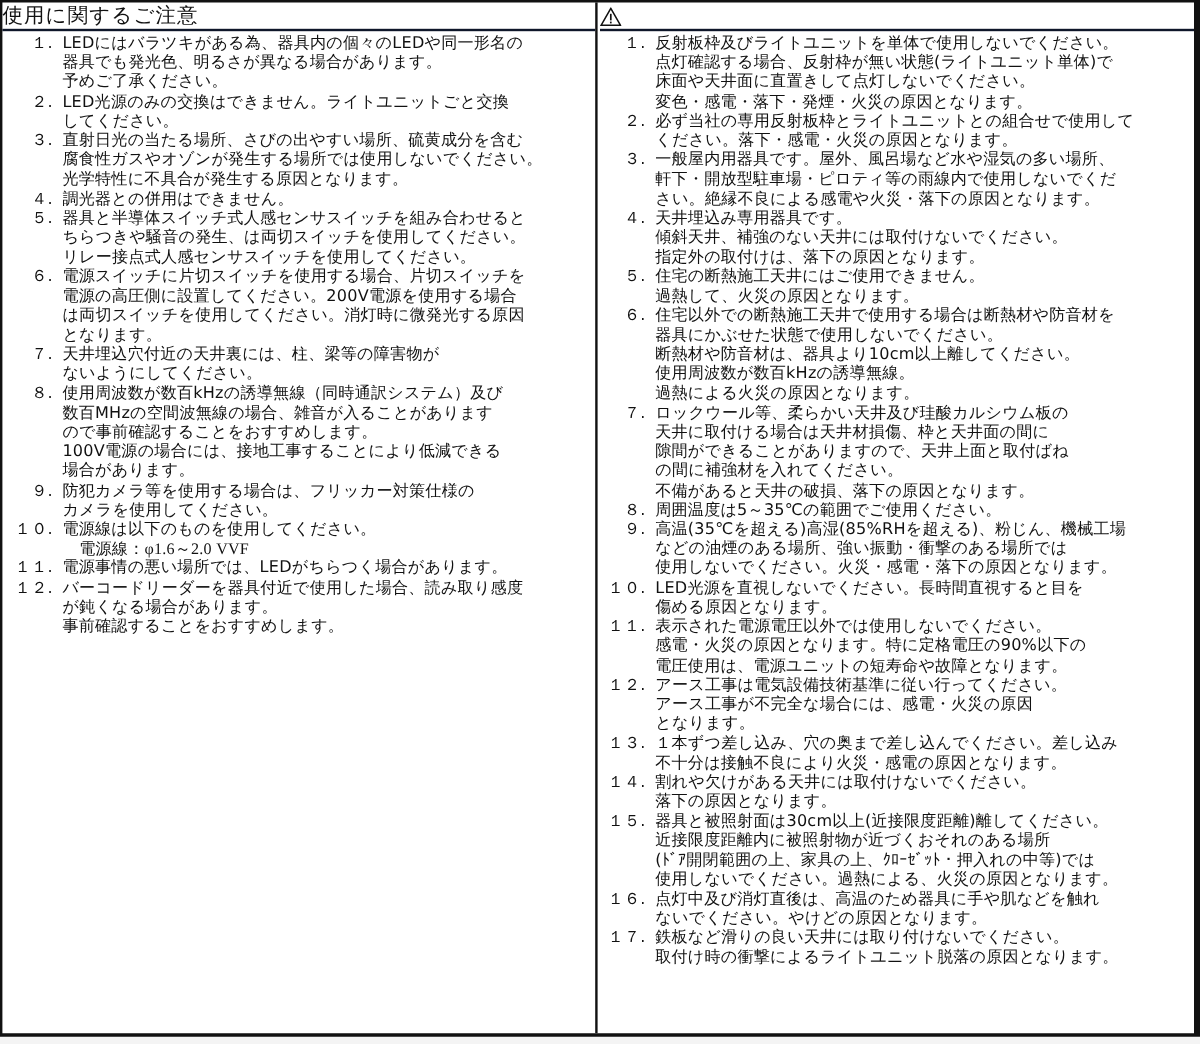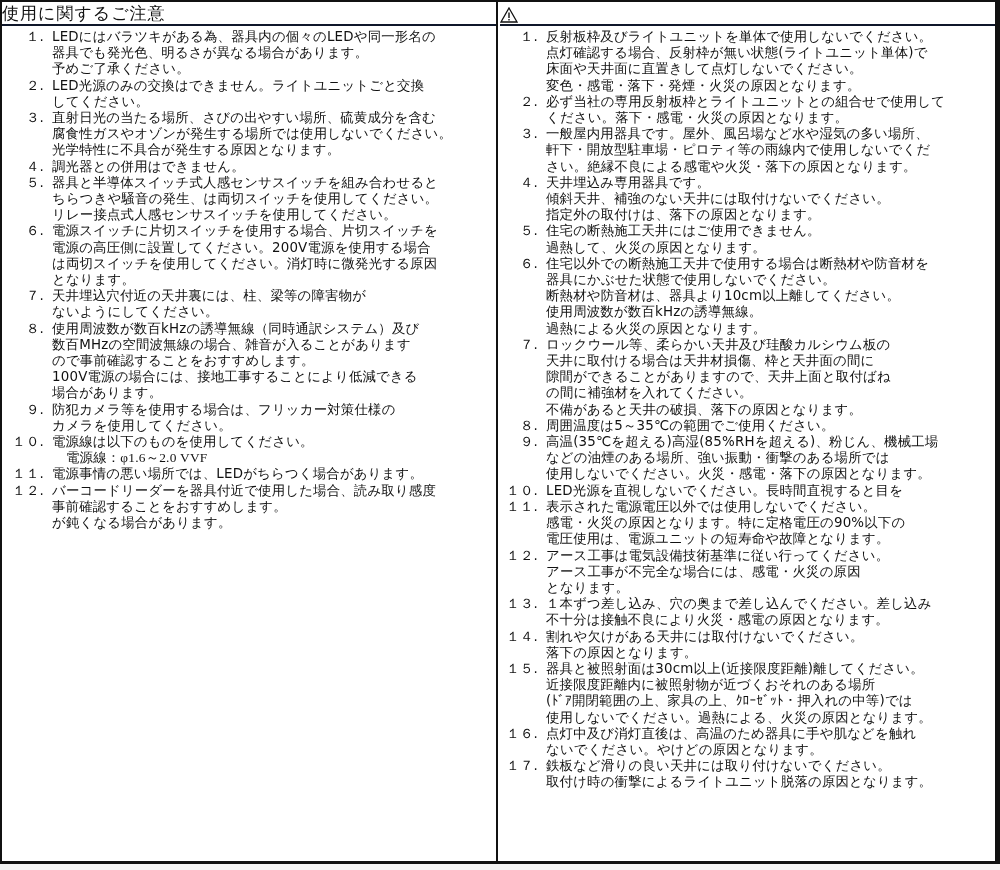--- a/index.html
+++ b/index.html
@@ -126,22 +126,22 @@
         <li class="item">
           <span class="num">１１.</span>
           <span class="lines">
             <span class="line">電源事情の悪い場所では、LEDがちらつく場合があります。</span>
           </span>
         </li>
         <li class="item">
           <span class="num">１２.</span>
           <span class="lines">
             <span class="line">バーコードリーダーを器具付近で使用した場合、読み取り感度</span>
+            <span class="line">が鈍くなる場合があります。</span>
             <span class="line">事前確認することをおすすめします。</span>
-            <span class="line">が鈍くなる場合があります。</span>
           </span>
         </li>
       </ul>
   </section>
 
   <section class="col right">
     <div class="col-header">
       <span class="warn-icon">
         <svg width="18" height="16" viewBox="0 0 18 16">
             <path d="M9 1 L17 15 L1 15 Z" fill="none" stroke="#111" stroke-width="1.3"></path>
@@ -221,20 +221,21 @@
           <span class="lines">
             <span class="line">高温(35℃を超える)高湿(85%RHを超える)、粉じん、機械工場</span>
             <span class="line">などの油煙のある場所、強い振動・衝撃のある場所では</span>
             <span class="line">使用しないでください。火災・感電・落下の原因となります。</span>
           </span>
         </li>
         <li class="item">
           <span class="num">１０.</span>
           <span class="lines">
             <span class="line">LED光源を直視しないでください。長時間直視すると目を</span>
+            <span class="line">傷める原因となります。</span>
           </span>
         </li>
         <li class="item">
           <span class="num">１１.</span>
           <span class="lines">
             <span class="line">表示された電源電圧以外では使用しないでください。</span>
             <span class="line">感電・火災の原因となります。特に定格電圧の90%以下の</span>
             <span class="line">電圧使用は、電源ユニットの短寿命や故障となります。</span>
           </span>
         </li>

